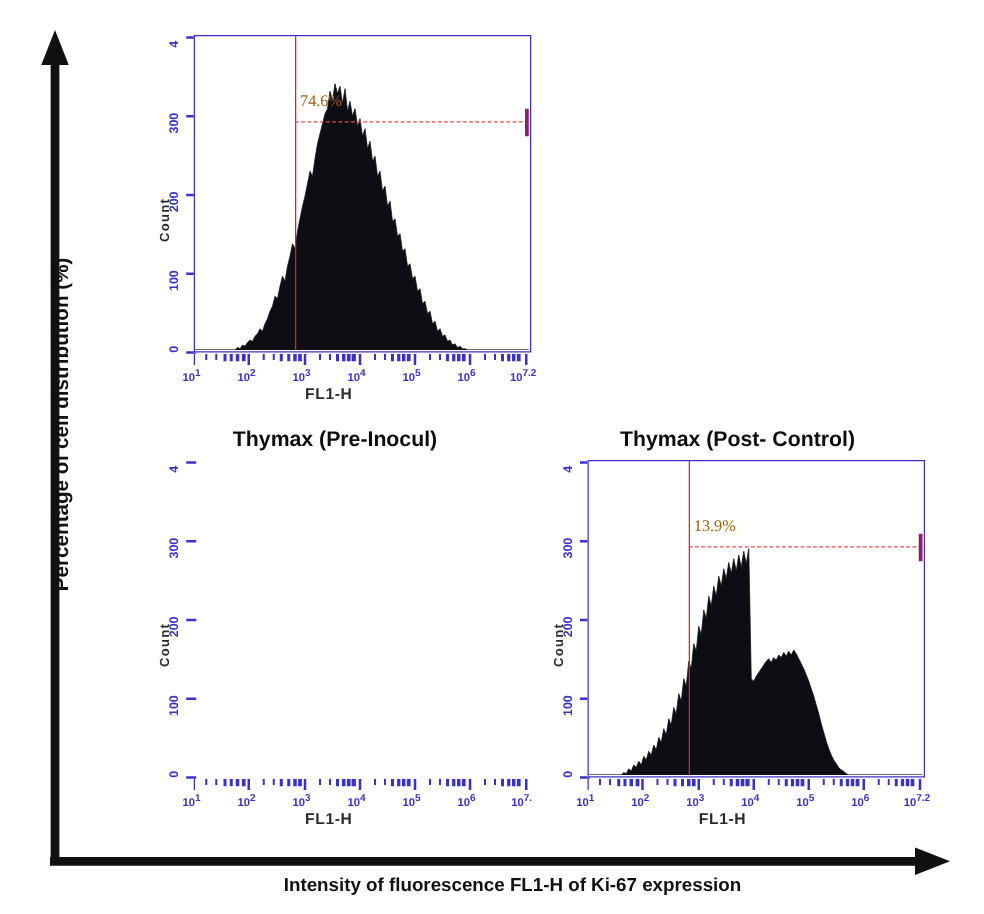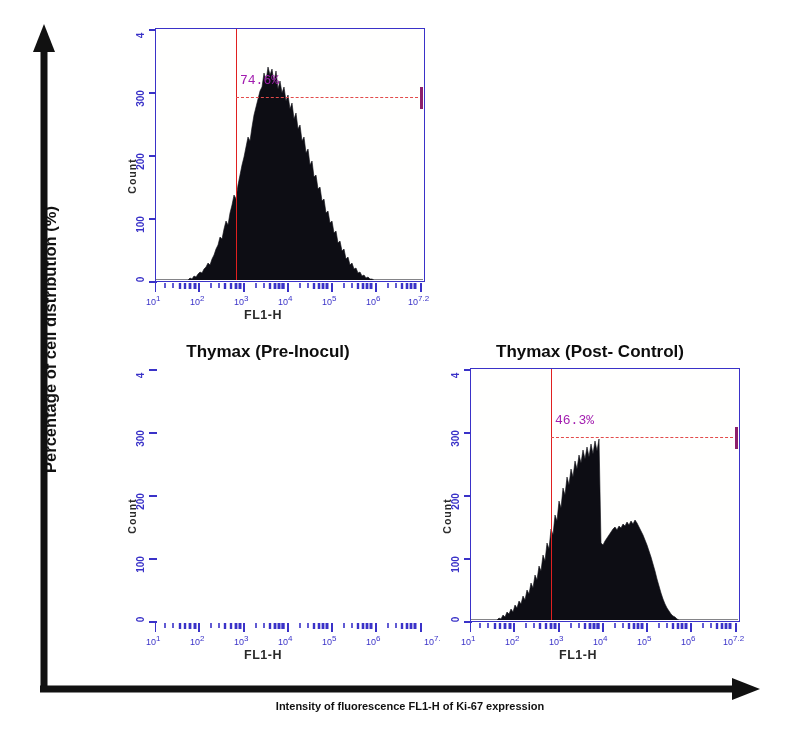--- a/index.html
+++ b/index.html
@@ -23,21 +23,21 @@
     font-size:16.5px;
     font-weight:bold;
     color:#111;
     letter-spacing:0px;
   }
   .axis-x-label{
     position:absolute;
     left:110px; top:700px;
     width:600px;
     text-align:center;
-    font-size:11px;
+    font-size:15px;
     font-weight:bold;
     color:#111;
   }
 
   
   .panel{position:absolute;}
   .panel-title{
     position:absolute;
     top:0; left:0; width:100%;
     text-align:center;
@@ -82,40 +82,40 @@
     font-size:12.5px;
     font-weight:bold;
     color:#2a2a2a;
     width:100%;
     text-align:center;
     letter-spacing:0.5px;
   }
   .xtick-text{
     position:absolute;
     font-size:9px;
-    font-weight:normal;
+    font-weight:bold;
     color:#3a32c8;
     white-space:nowrap;
   }
   .xtick-text sup{font-size:8px;}
   .gate-line{
     position:absolute;
     width:1.4px;
     background:#e02020;
   }
   .gate-dash{
     position:absolute;
     height:0;
     border-top:1.6px dashed #e34b4b;
   }
   .gate-pct{
     position:absolute;
     font-size:13px;
-    color:#a21caf;
-    font-family:Liberation Mono, monospace;
+    color:#a16207;
+    font-family:Liberation Serif, serif;
     white-space:nowrap;
   }
   .gate-cap{
     position:absolute;
     width:3px;
     background:#8c1f6b;
   }
   svg{display:block;}
 </style>
 </head>
@@ -301,21 +301,21 @@
         <line x1="266" y1="0" x2="266" y2="9" stroke-width="2"></line>
       </g>
     </svg>
 
     <div class="xtick-text" style="left:38px;top:294px;"><span>10</span><sup>1</sup></div>
     <div class="xtick-text" style="left:82px;top:294px;"><span>10</span><sup>2</sup></div>
     <div class="xtick-text" style="left:126px;top:294px;"><span>10</span><sup>3</sup></div>
     <div class="xtick-text" style="left:170px;top:294px;"><span>10</span><sup>4</sup></div>
     <div class="xtick-text" style="left:214px;top:294px;"><span>10</span><sup>5</sup></div>
     <div class="xtick-text" style="left:258px;top:294px;"><span>10</span><sup>6</sup></div>
-    <div class="xtick-text" style="left:301px;top:294px;margin-left:15px;"><span>10</span><sup>7.</sup></div>
+    <div class="xtick-text" style="left:301px;top:294px;"><span>10</span><sup>7.</sup></div>
 
     <div class="xlabel" style="left:0px;top:308px;width:310px;">FL1-H</div>
   </div>
 
   <div class="panel" style="left:423px;top:340px;width:340px;height:330px;">
 
     <div class="panel-title" style="top:2px;left:12px;width:310px;">Thymax (Post- Control)</div>
 
     <div class="count-label" style="left:-6px;top:170px;width:60px;text-align:center;">Count</div>
 
@@ -341,21 +341,21 @@
              L104,92 L106,100 L108,86 L110,94 L112,81 L114,90 L116,78 L118,88 L120,75 L122,85
              L124,72 L126,82 L128,70 L130,174 L132,176 L134,172 L136,169 L138,166 L140,163
              L142,160 L144,158 L146,161 L148,157 L150,159 L152,155 L154,157 L156,153 L158,156
              L160,152 L162,155 L164,151 L166,154 L168,158 L170,162 L172,166 L174,171 L176,176
              L178,182 L180,188 L182,195 L184,202 L186,210 L188,217 L190,224 L192,230 L194,235
              L196,239 L198,242 L200,245 L202,247 L204,248 L206,250 L208,251 L267,251 Z"></path>
       </svg>
 
       <div class="gate-line" style="left:80px;top:0px;height:251px;"></div>
       <div class="gate-dash" style="left:80px;top:68px;width:187px;"></div>
-      <div class="gate-pct" style="left:84px;top:44px;">46.3%</div>
+      <div class="gate-pct" style="left:84px;top:44px;">13.9%</div>
       <div class="gate-cap" style="left:264px;top:58px;height:22px;"></div>
     </div>
 
     <svg width="280" height="14" style="position:absolute;left:47px;top:283px;">
       <g stroke="#3a32c8">
         <line x1="0" y1="0" x2="0" y2="9" stroke-width="2"></line>
         <line x1="10" y1="0" x2="10" y2="5" stroke-width="1.6"></line>
         <line x1="18" y1="0" x2="18" y2="5" stroke-width="1.6"></line>
         <line x1="25" y1="0" x2="25" y2="6" stroke-width="2.4"></line>
         <line x1="30" y1="0" x2="30" y2="6" stroke-width="2.4"></line>

